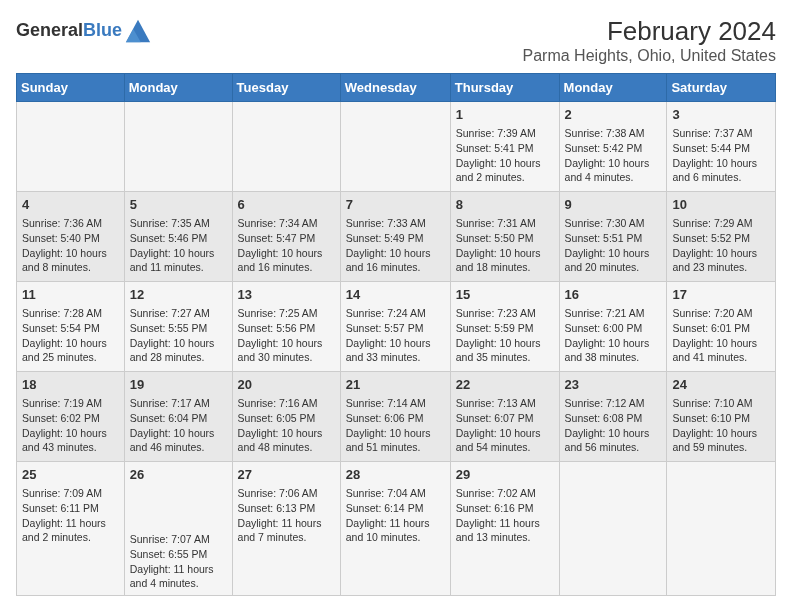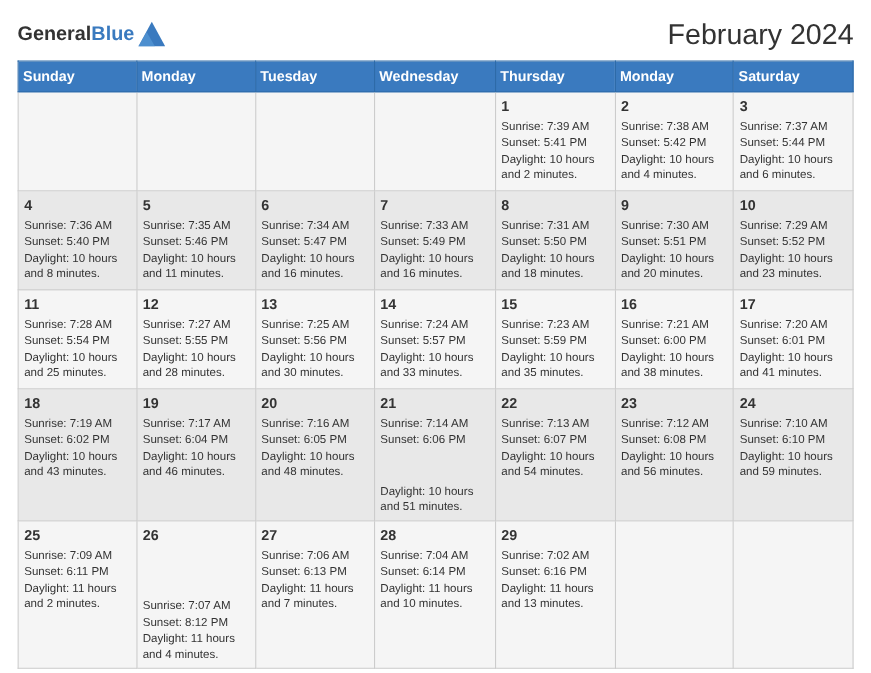--- a/index.html
+++ b/index.html
@@ -93,20 +93,21 @@
     <div>
       <span class="logo-text-general">General</span><span class="logo-text-blue">Blue</span>
     </div>
     <svg class="logo-icon" viewBox="0 0 30 30" xmlns="http://www.w3.org/2000/svg">
       <polygon points="2,28 15,4 28,28" fill="#3a7abf"></polygon>
       <polygon points="2,28 10,14 18,28" fill="#5599d6" opacity="0.7"></polygon>
     </svg>
   </div>
   <div class="title-section">
     <div class="calendar-title">February 2024</div>
+    <div class="calendar-subtitle">Parma Heights, Ohio, United States</div>
   </div>
 </div>
 
 <table>
   <thead>
     <tr>
     <th>Sunday</th>
         <th>Monday</th>
         <th>Tuesday</th>
         <th>Wednesday</th>
@@ -244,21 +245,21 @@
         <td>
           <span class="day-number">20</span>
           <span style="display: block;">Sunrise: 7:16 AM</span>
           <span style="display: block;">Sunset: 6:05 PM</span>
           <span style="display: block;">Daylight: 10 hours and 48 minutes.</span>
         </td>
         <td>
           <span class="day-number">21</span>
           <span style="display: block;">Sunrise: 7:14 AM</span>
           <span style="display: block;">Sunset: 6:06 PM</span>
-          <span style="display: block; margin-top: 32px;">Daylight: 10 hours and 51 minutes.</span>
+          <span style="display: block;">Daylight: 10 hours and 51 minutes.</span>
         </td>
         <td>
           <span class="day-number">22</span>
           <span style="display: block;">Sunrise: 7:13 AM</span>
           <span style="display: block;">Sunset: 6:07 PM</span>
           <span style="display: block;">Daylight: 10 hours and 54 minutes.</span>
         </td>
         <td>
           <span class="day-number">23</span>
           <span style="display: block;">Sunrise: 7:12 AM</span>
@@ -275,21 +276,21 @@
       <tr>
         <td>
           <span class="day-number">25</span>
           <span style="display: block;">Sunrise: 7:09 AM</span>
           <span style="display: block;">Sunset: 6:11 PM</span>
           <span style="display: block;">Daylight: 11 hours and 2 minutes.</span>
         </td>
         <td>
           <span class="day-number">26</span>
           <span style="display: block; margin-top: 48px;">Sunrise: 7:07 AM</span>
-          <span style="display: block;">Sunset: 8:12 PM</span>
+          <span style="display: block;">Sunset: 6:55 PM</span>
           <span style="display: block;">Daylight: 11 hours and 4 minutes.</span>
         </td>
         <td>
           <span class="day-number">27</span>
           <span style="display: block;">Sunrise: 7:06 AM</span>
           <span style="display: block;">Sunset: 6:13 PM</span>
           <span style="display: block;">Daylight: 11 hours and 7 minutes.</span>
         </td>
         <td>
           <span class="day-number">28</span>

